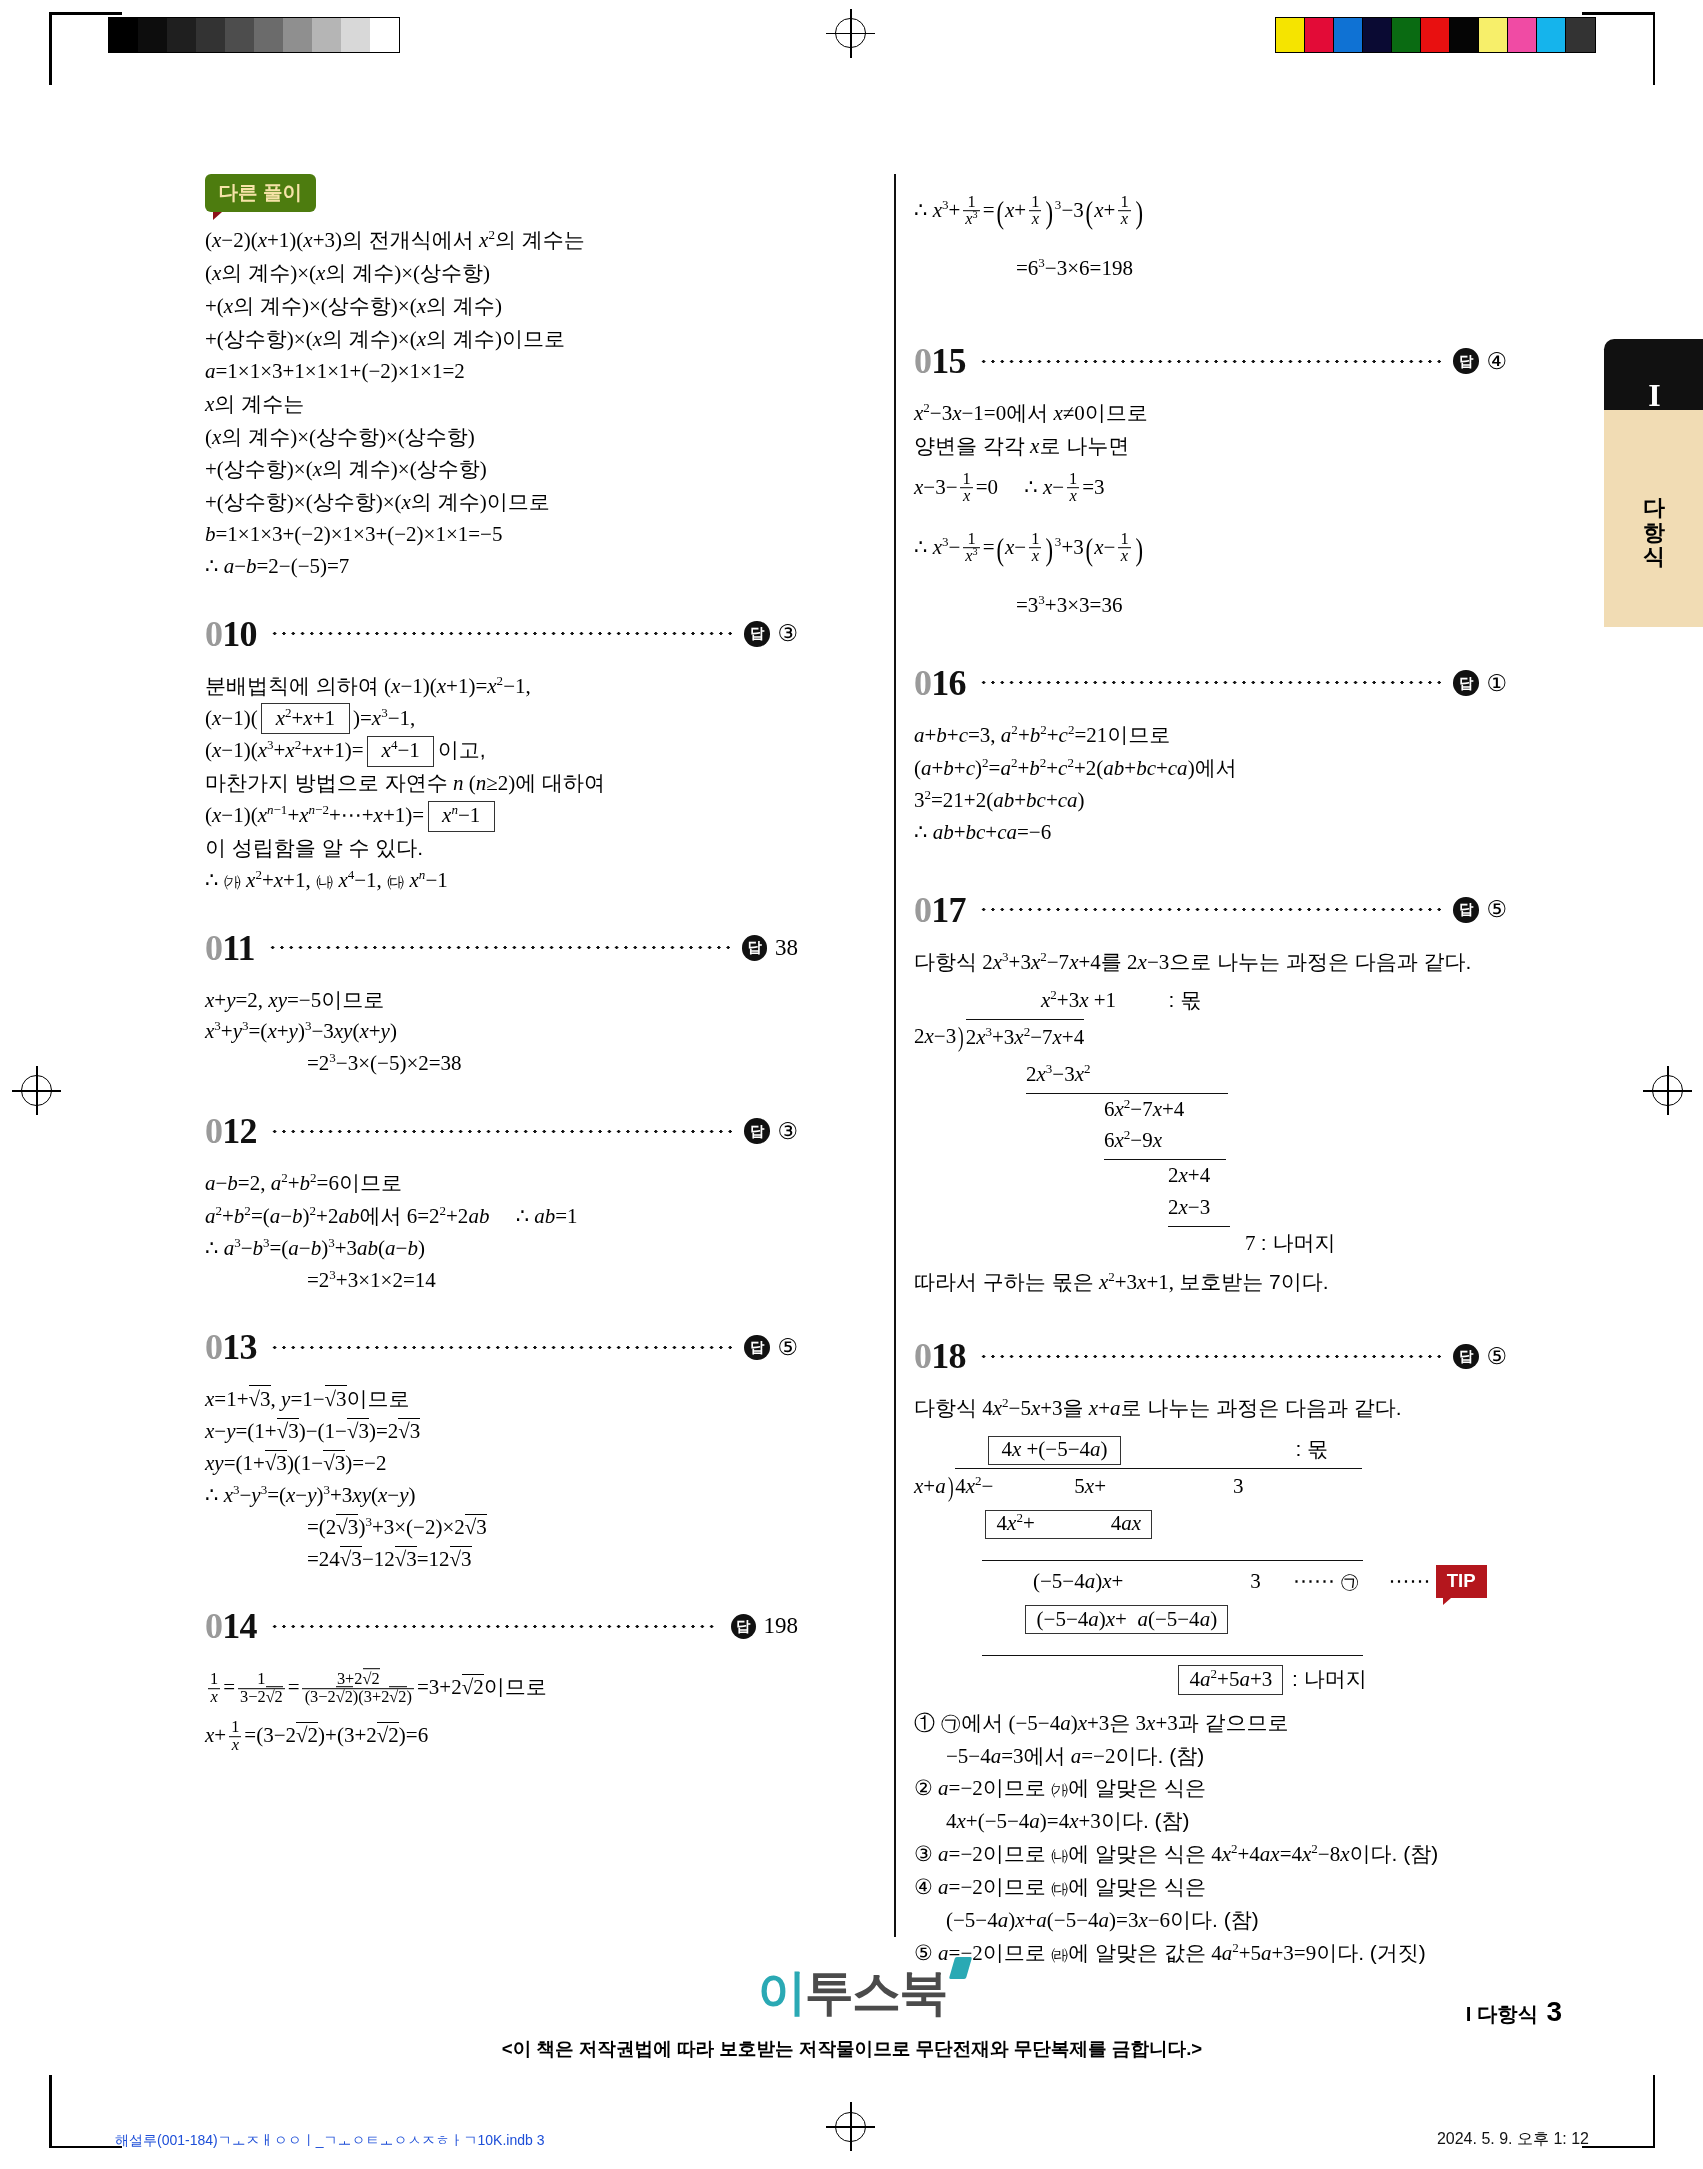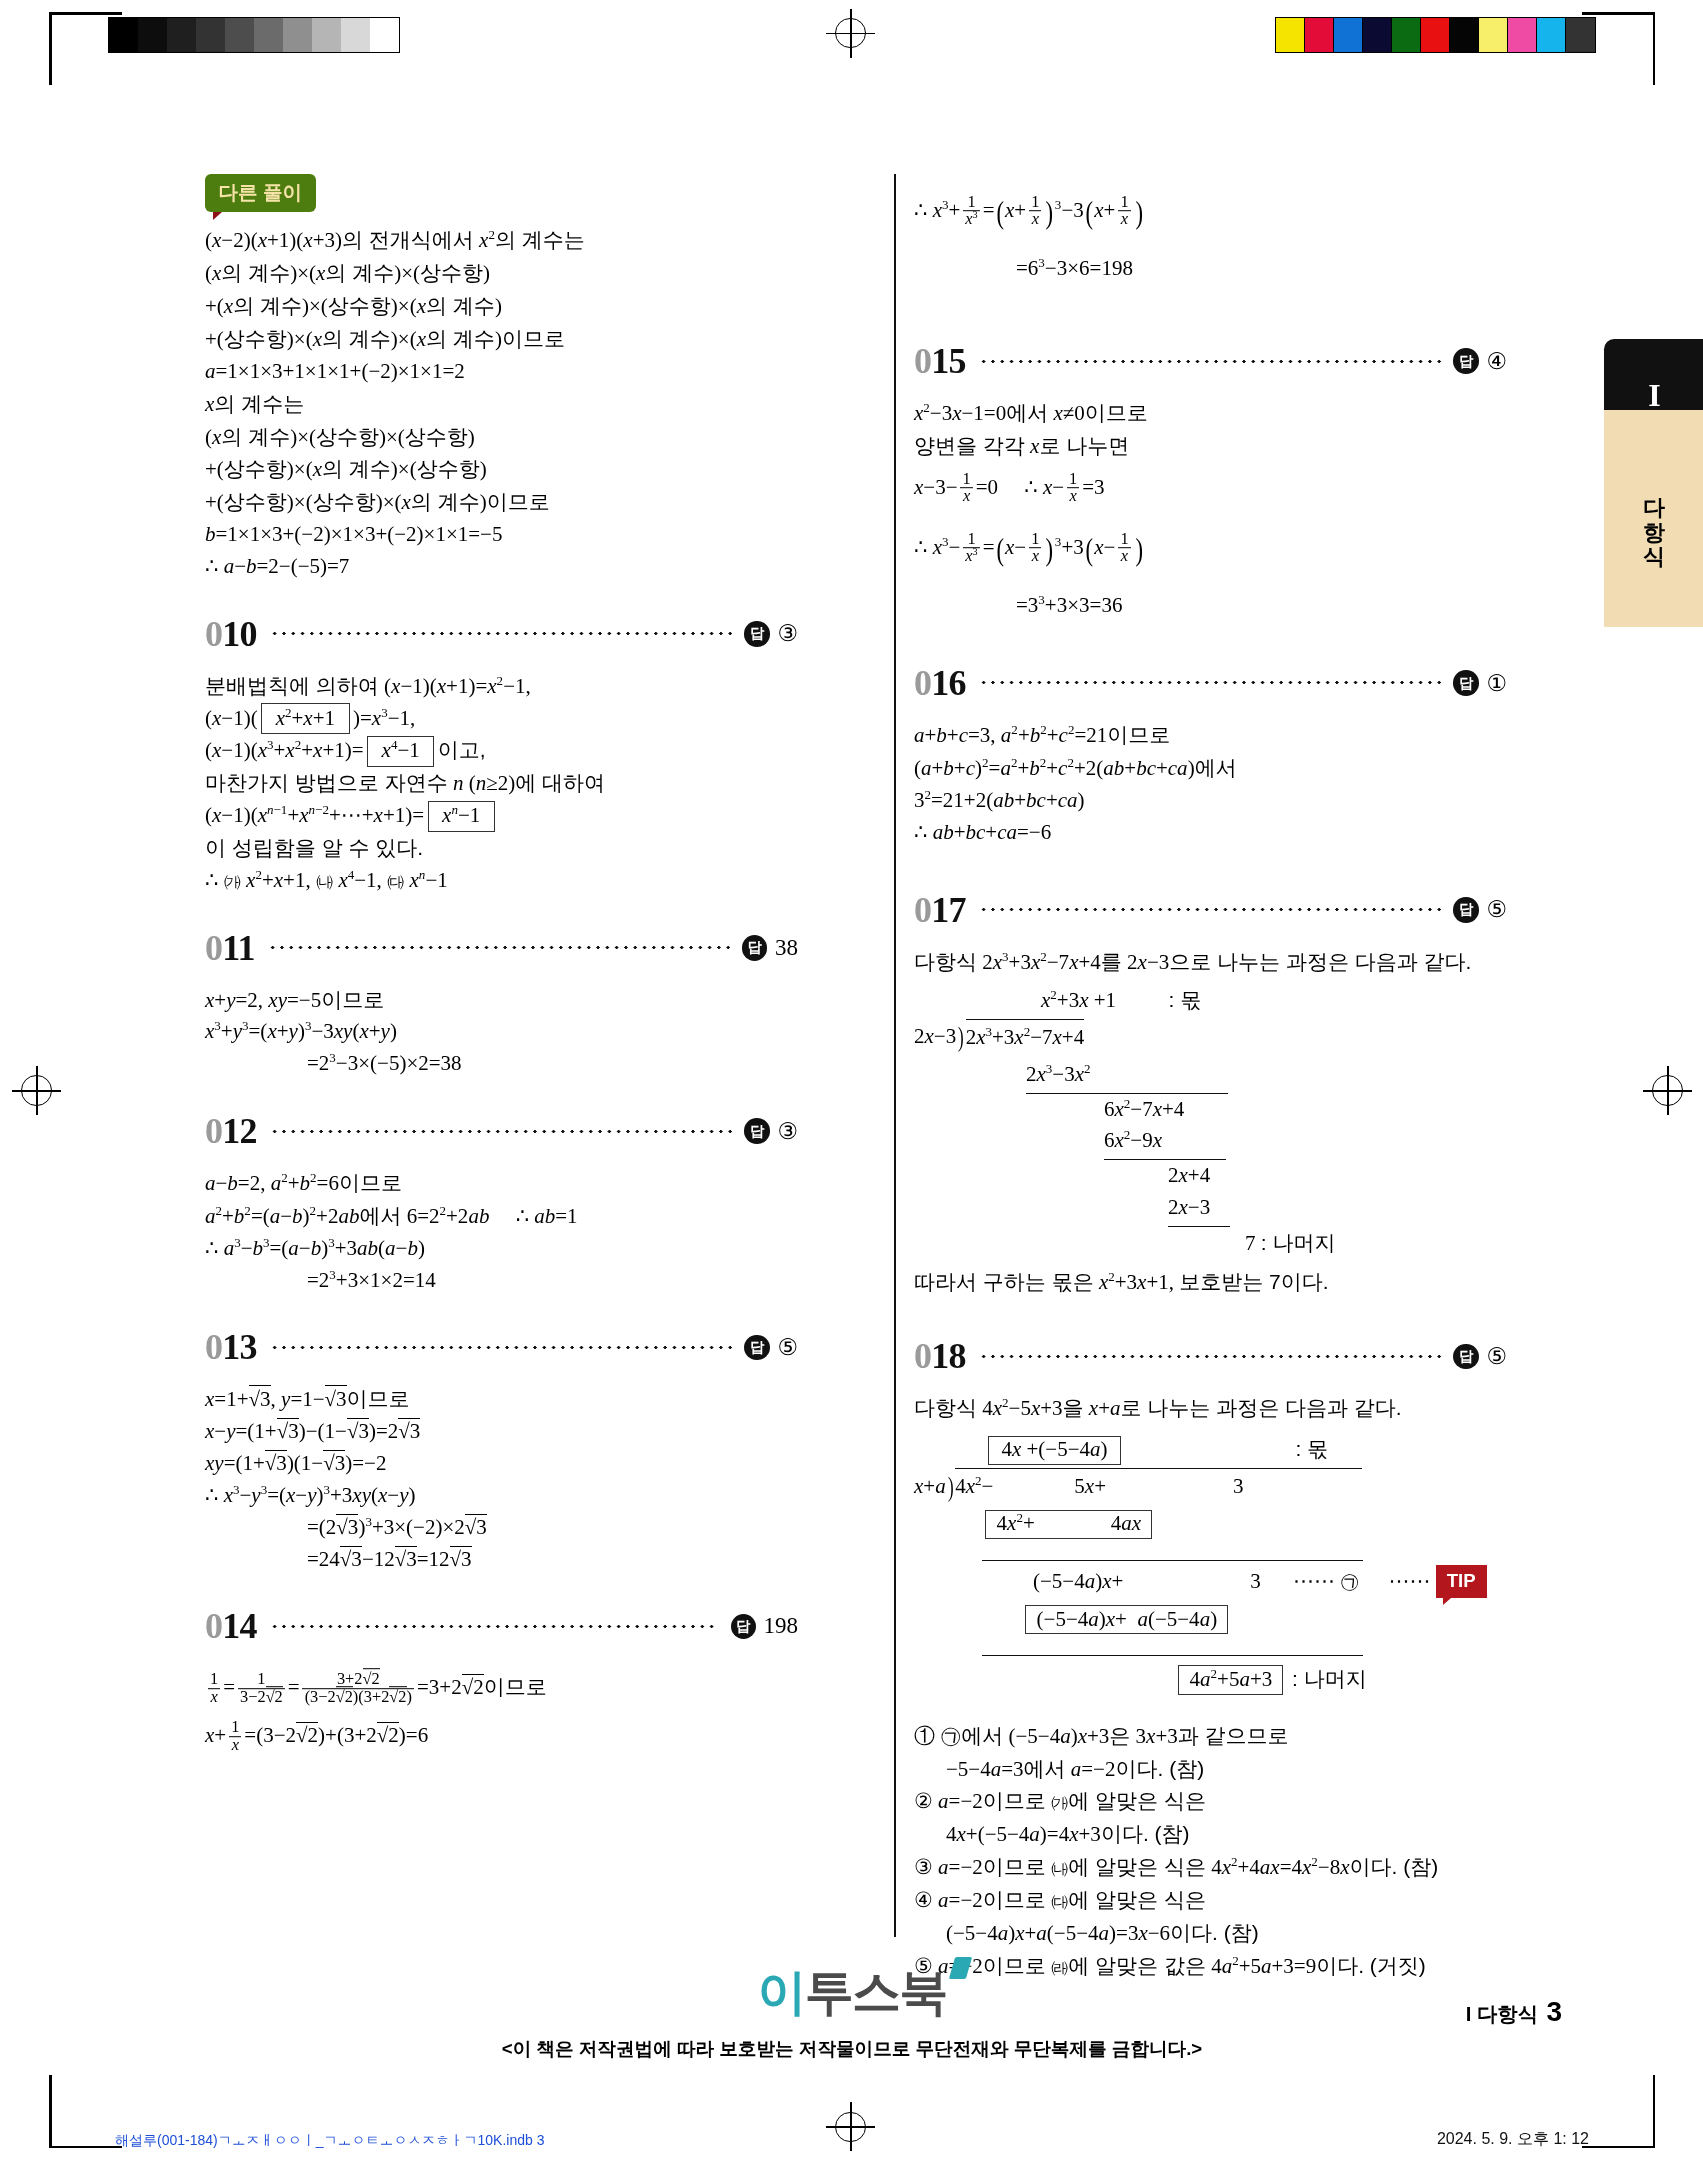--- a/index.html
+++ b/index.html
@@ -483,21 +483,21 @@
           <div class="dvrow" style="padding-left:108px;margin-top:5.1px">
             <span class="bx" style="padding:0.8px 10.2px">(−5−4<i class="mi">a</i>)<i class="mi">x</i>+&nbsp; <i class="mi">a</i>(−5−4<i class="mi">a</i>)</span>
           </div>
           <div class="dvrow" style="padding-left:68px"><span style="display:inline-block;border-top:1.7px solid #111;width:381px;height:1.7px"></span></div>
           <div class="dvrow" style="padding-left:261px;margin-top:-3.4px">
             <span class="bx" style="padding:0.8px 10.2px">4<i class="mi">a</i><sup>2</sup>+5<i class="mi">a</i>+3</span>
             <span class="ko">: 나머지</span>
           </div>
         </div>
 
-        <div style="margin-top:24px">
+        <div style="margin-top:11px">
           <div class="line">① ㉠<span class="ko">에서</span> (−5−4<i class="mi">a</i>)<i class="mi">x</i>+3<span class="ko">은</span> 3<i class="mi">x</i>+3<span class="ko">과 같으므로</span></div>
           <div class="line indent1">−5−4<i class="mi">a</i>=3<span class="ko">에서</span> <i class="mi">a</i>=−2<span class="ko">이다. (참)</span></div>
           <div class="line">② <i class="mi">a</i>=−2<span class="ko">이므로</span> <span class="ko" style="font-size:.82em">㈎</span><span class="ko">에 알맞은 식은</span></div>
           <div class="line indent1">4<i class="mi">x</i>+(−5−4<i class="mi">a</i>)=4<i class="mi">x</i>+3<span class="ko">이다. (참)</span></div>
           <div class="line">③ <i class="mi">a</i>=−2<span class="ko">이므로</span> <span class="ko" style="font-size:.82em">㈏</span><span class="ko">에 알맞은 식은</span> 4<i class="mi">x</i><sup>2</sup>+4<i class="mi">ax</i>=4<i class="mi">x</i><sup>2</sup>−8<i class="mi">x</i><span class="ko">이다. (참)</span></div>
           <div class="line">④ <i class="mi">a</i>=−2<span class="ko">이므로</span> <span class="ko" style="font-size:.82em">㈐</span><span class="ko">에 알맞은 식은</span></div>
           <div class="line indent1">(−5−4<i class="mi">a</i>)<i class="mi">x</i>+<i class="mi">a</i>(−5−4<i class="mi">a</i>)=3<i class="mi">x</i>−6<span class="ko">이다. (참)</span></div>
           <div class="line">⑤ <i class="mi">a</i>=−2<span class="ko">이므로</span> <span class="ko" style="font-size:.82em">㈑</span><span class="ko">에 알맞은 값은</span> 4<i class="mi">a</i><sup>2</sup>+5<i class="mi">a</i>+3=9<span class="ko">이다. (거짓)</span></div>
         </div>
       </div>

